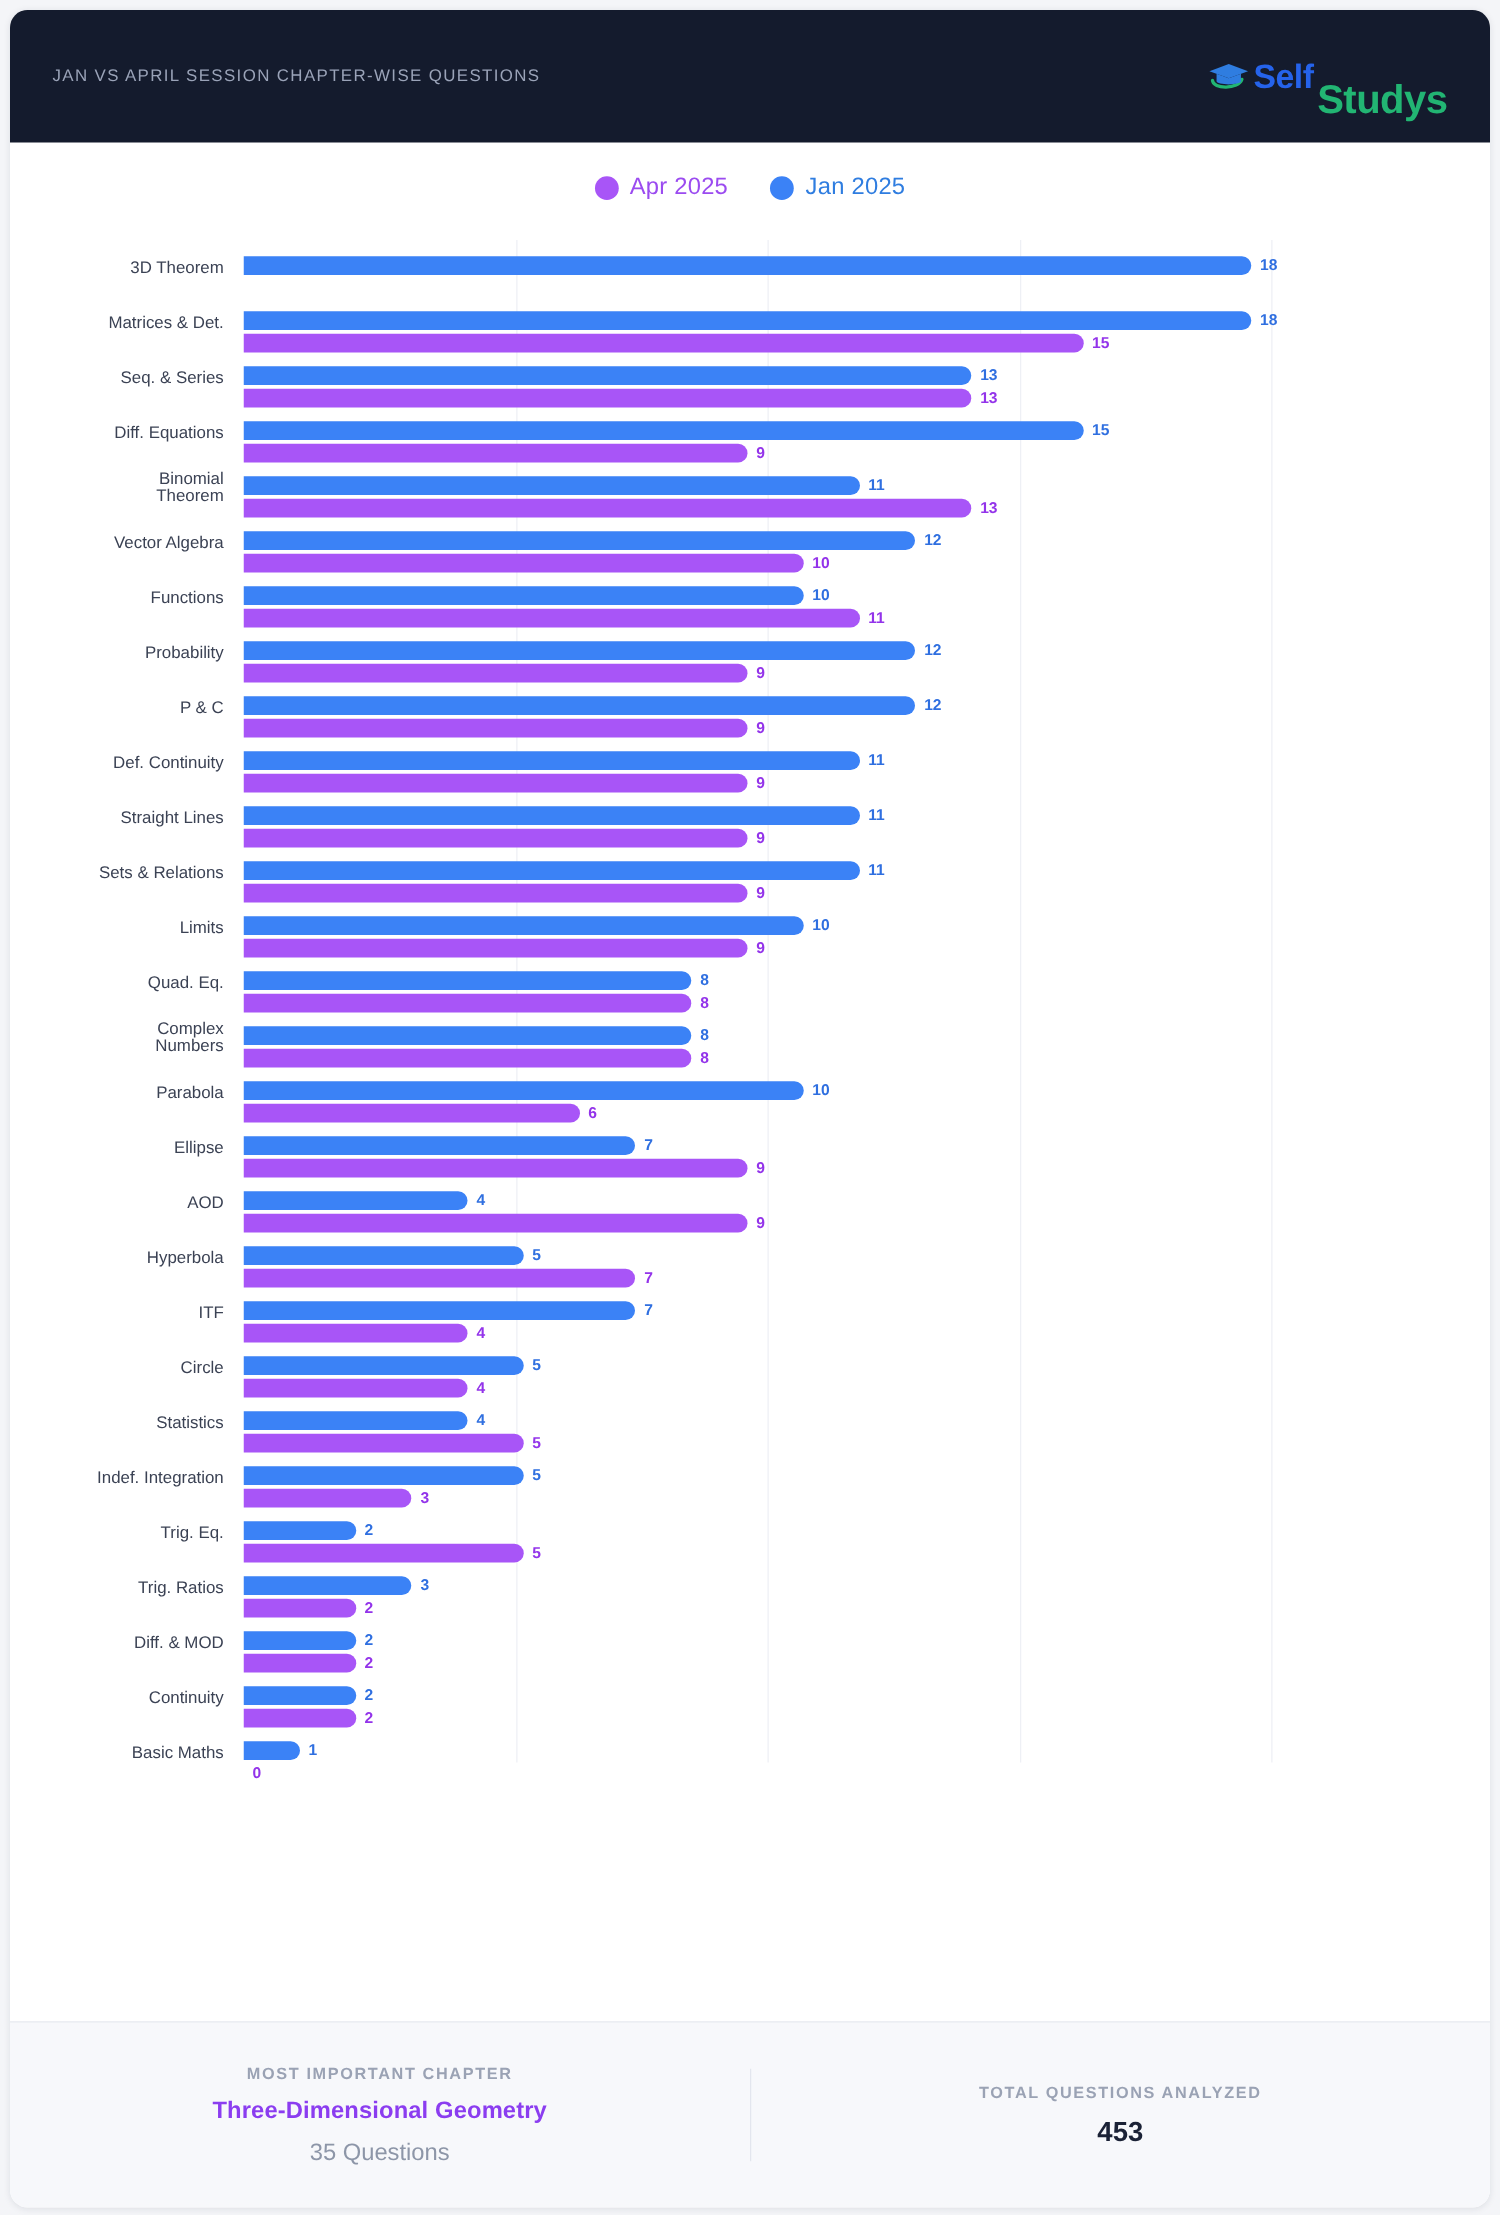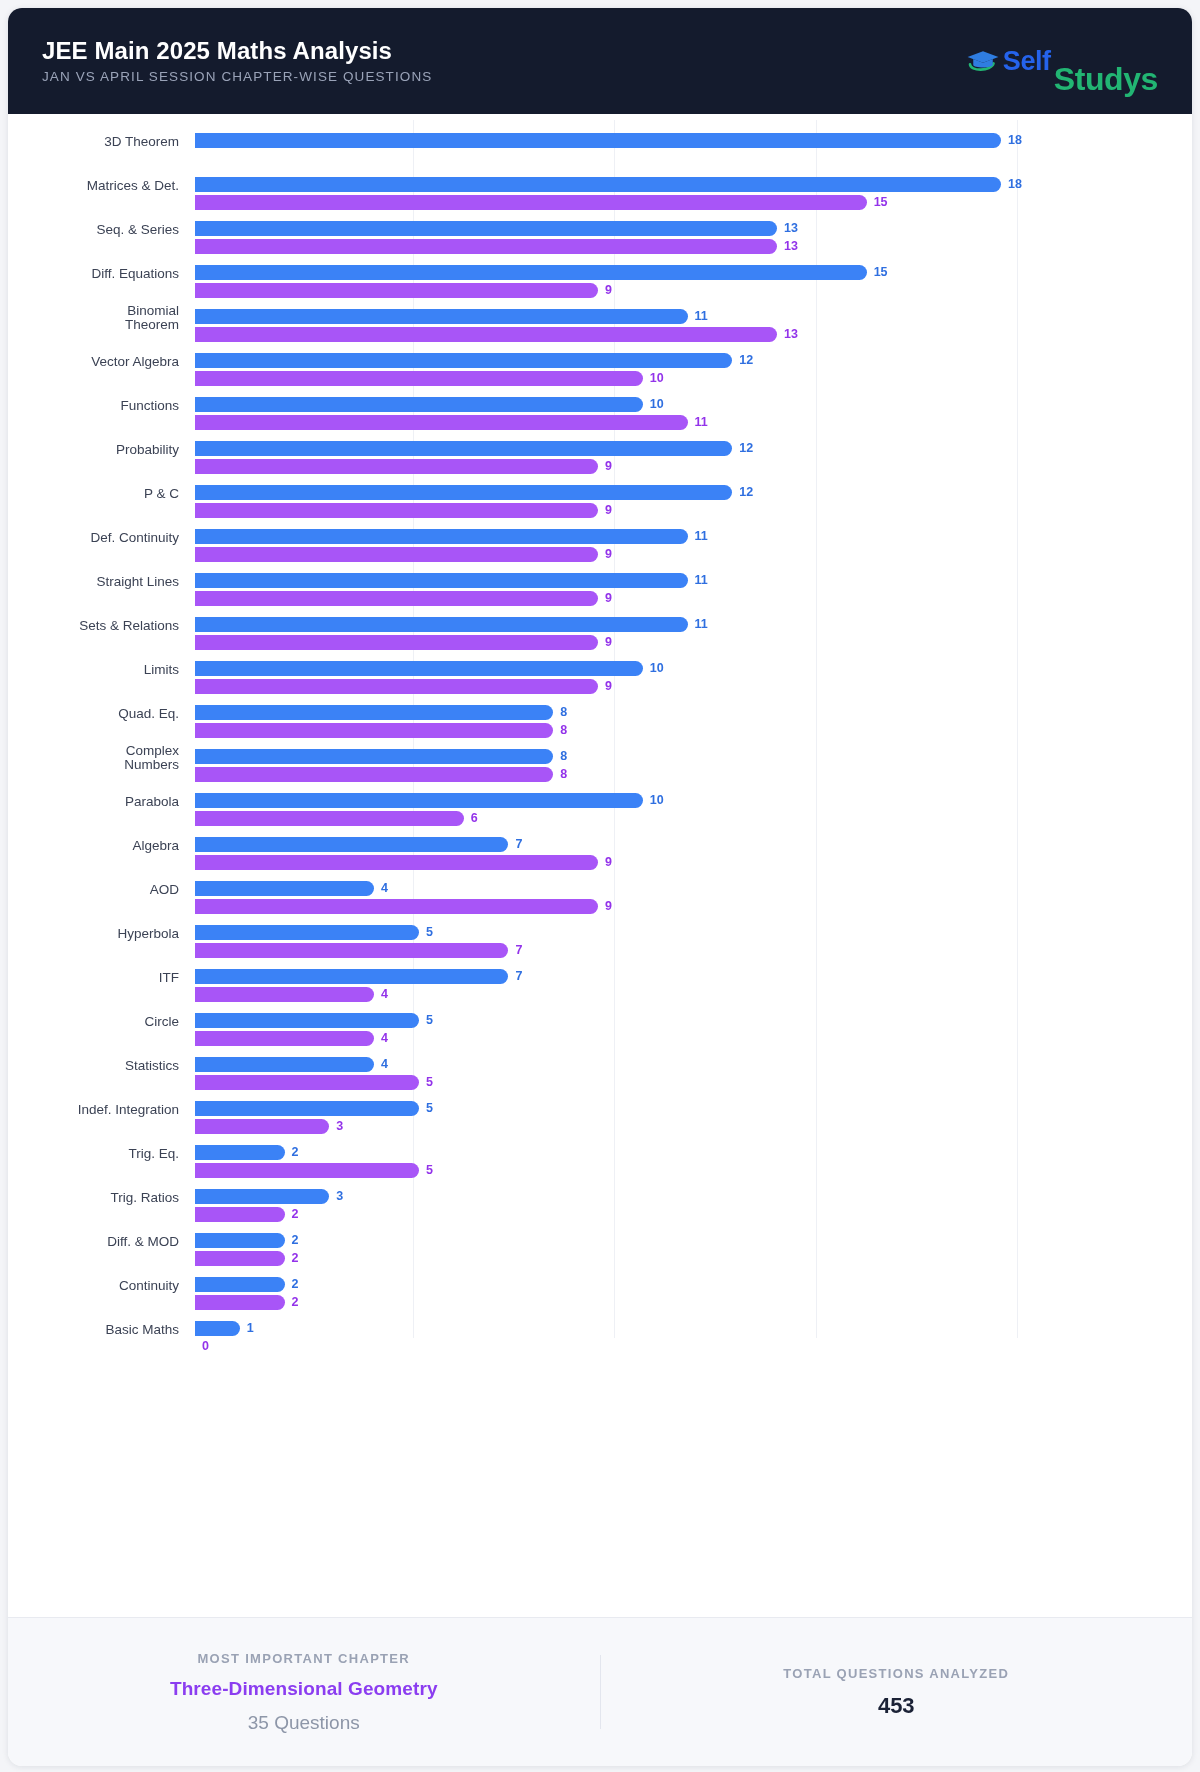--- a/index.html
+++ b/index.html
@@ -181,34 +181,43 @@
   }
 </style>
 </head>
 <body>
 
 <div class="page">
   <div class="card">
 
     <div class="header">
       <div class="header-text">
-        <div class="h-title">JEE Main 2025 Maths Analysis</div>
         <div class="h-sub">JAN VS APRIL SESSION CHAPTER-WISE QUESTIONS</div>
       </div>
       <div class="logo">
         <svg class="logo-cap" viewBox="0 0 40 32">
           <path d="M4 20 C4 29, 30 29, 33 19" fill="none" stroke="#22b573" stroke-width="3.2" stroke-linecap="round"></path>
           <path d="M20 4 L39 11 L20 18 L1 11 Z" fill="#2f7de0"></path>
           <path d="M8 13.5 L8 21 C8 25, 32 25, 32 21 L32 13.5 L20 18 Z" fill="#2f7de0"></path>
         </svg>
         <span class="logo-self">Self</span>
         <span class="logo-studys">Studys</span>
       </div>
     </div>
 
+    <div class="legend">
+      <div class="legend-item">
+        <span class="legend-dot" id="legend-dot-0" style="background: rgb(168, 85, 247);"></span>
+        <span class="legend-label" id="legend-label-0" style="color: rgb(155, 75, 240);">Apr 2025</span>
+      </div>
+      <div class="legend-item">
+        <span class="legend-dot" id="legend-dot-1" style="background: rgb(59, 130, 246);"></span>
+        <span class="legend-label" id="legend-label-1" style="color: rgb(47, 125, 224);">Jan 2025</span>
+      </div>
+    </div>
 
     <div class="chart">
       <div class="plot" id="plot">
         <div class="gridlines" id="gridlines">
             <div class="gridline" style="left: 201.5px;"></div>
             <div class="gridline" style="left: 403px;"></div>
             <div class="gridline" style="left: 604.5px;"></div>
             <div class="gridline" style="left: 806px;"></div>
           </div>
 
@@ -412,21 +421,21 @@
                 <span class="bar jan" style="width: 447.778px; background: rgb(59, 130, 246);"></span>
                 <span class="val jan" style="color: rgb(47, 111, 224);">10</span>
               </div>
               <div class="barline apr">
                 <span class="bar apr" style="width: 268.667px; background: rgb(168, 85, 247);"></span>
                 <span class="val apr" style="color: rgb(147, 51, 234);">6</span>
               </div>
             </div>
           </div>
           <div class="row">
-            <div class="cat-label">Algebra</div>
+            <div class="cat-label">Ellipse</div>
             <div class="bars">
               <div class="barline jan">
                 <span class="bar jan" style="width: 313.444px; background: rgb(59, 130, 246);"></span>
                 <span class="val jan" style="color: rgb(47, 111, 224);">7</span>
               </div>
               <div class="barline apr">
                 <span class="bar apr" style="width: 403px; background: rgb(168, 85, 247);"></span>
                 <span class="val apr" style="color: rgb(147, 51, 234);">9</span>
               </div>
             </div>

